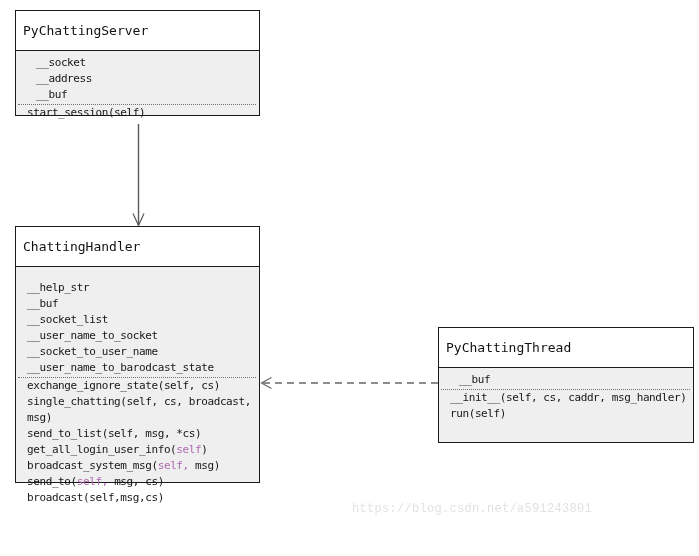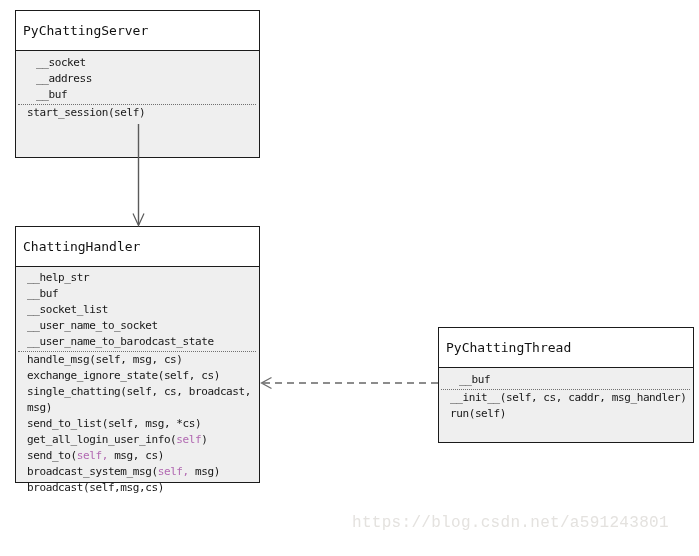--- a/index.html
+++ b/index.html
@@ -17,30 +17,30 @@
     display:flex; align-items:center; padding-left:7px;
     font-size:13px; color:#111111; white-space:nowrap; overflow:hidden;
   }
   .uml-section { padding-left:11px; }
   .row {
     font-size:11px; line-height:16px; letter-spacing:-0.4px;
     color:#161616; word-break:break-all; min-height:16px;
   }
   .sep { border-top:1px dotted #707070; margin:1px 3px 0 2px; }
   .pad-lg { padding-top:4px;padding-left:20px; }
-  .pad-sm { padding-top:3px; }
+  .pad-sm { padding-top:13px; }
   .hl { color:#b168b1; }
-  .box-server  { left:15px;  top:10px;  width:245px; height:148px; }
+  .box-server  { left:15px;  top:10px;  width:245px; height:106px; }
   .box-handler { left:15px;  top:226px; width:245px; height:257px; }
   .box-thread  { left:438px; top:327px; width:256px; height:116px; }
   .overlay { position:absolute; left:0; top:0; pointer-events:none; }
   .watermark {
-    position:absolute; left:352px; top:514px;
+    position:absolute; left:352px; top:502px;
     font-family:"Liberation Mono", monospace;
-    font-size:16px; letter-spacing:0.3px; color:#e4e2df;
+    font-size:12px; letter-spacing:0.3px; color:#e4e2df;
     white-space:nowrap; user-select:none;
   }
 </style>
 </head>
 <body>
 
 <div class="canvas">
 
   <div class="uml-box box-server">
     <div class="uml-title">PyChattingServer</div>
@@ -55,31 +55,31 @@
     </div>
   </div>
 
   <div class="uml-box box-handler">
     <div class="uml-title">ChattingHandler</div>
     <div class="uml-section pad-sm">
       <div class="row">__help_str</div>
       <div class="row">__buf</div>
       <div class="row">__socket_list</div>
       <div class="row">__user_name_to_socket</div>
+      <div class="row">__socket_to_user_name</div>
       <div class="row">__user_name_to_barodcast_state</div>
     </div>
     <div class="sep"></div>
     <div class="uml-section">
-      <div class="row">handle_msg(self, msg, cs)</div>
       <div class="row">exchange_ignore_state(self, cs)</div>
       <div class="row">single_chatting(self, cs, broadcast, msg)</div>
       <div class="row">send_to_list(self, msg, *cs)</div>
       <div class="row"><span>get_all_login_user_info(</span><span class="hl">self</span><span>)</span></div>
+      <div class="row"><span>broadcast_system_msg(</span><span class="hl">self,</span><span> msg)</span></div>
       <div class="row"><span>send_to(</span><span class="hl">self,</span><span> msg, cs)</span></div>
-      <div class="row"><span>broadcast_system_msg(</span><span class="hl">self,</span><span> msg)</span></div>
       <div class="row">broadcast(self,msg,cs)</div>
     </div>
   </div>
 
   <div class="uml-box box-thread">
     <div class="uml-title">PyChattingThread</div>
     <div class="uml-section pad-lg">
       <div class="row">__buf</div>
     </div>
     <div class="sep"></div>

